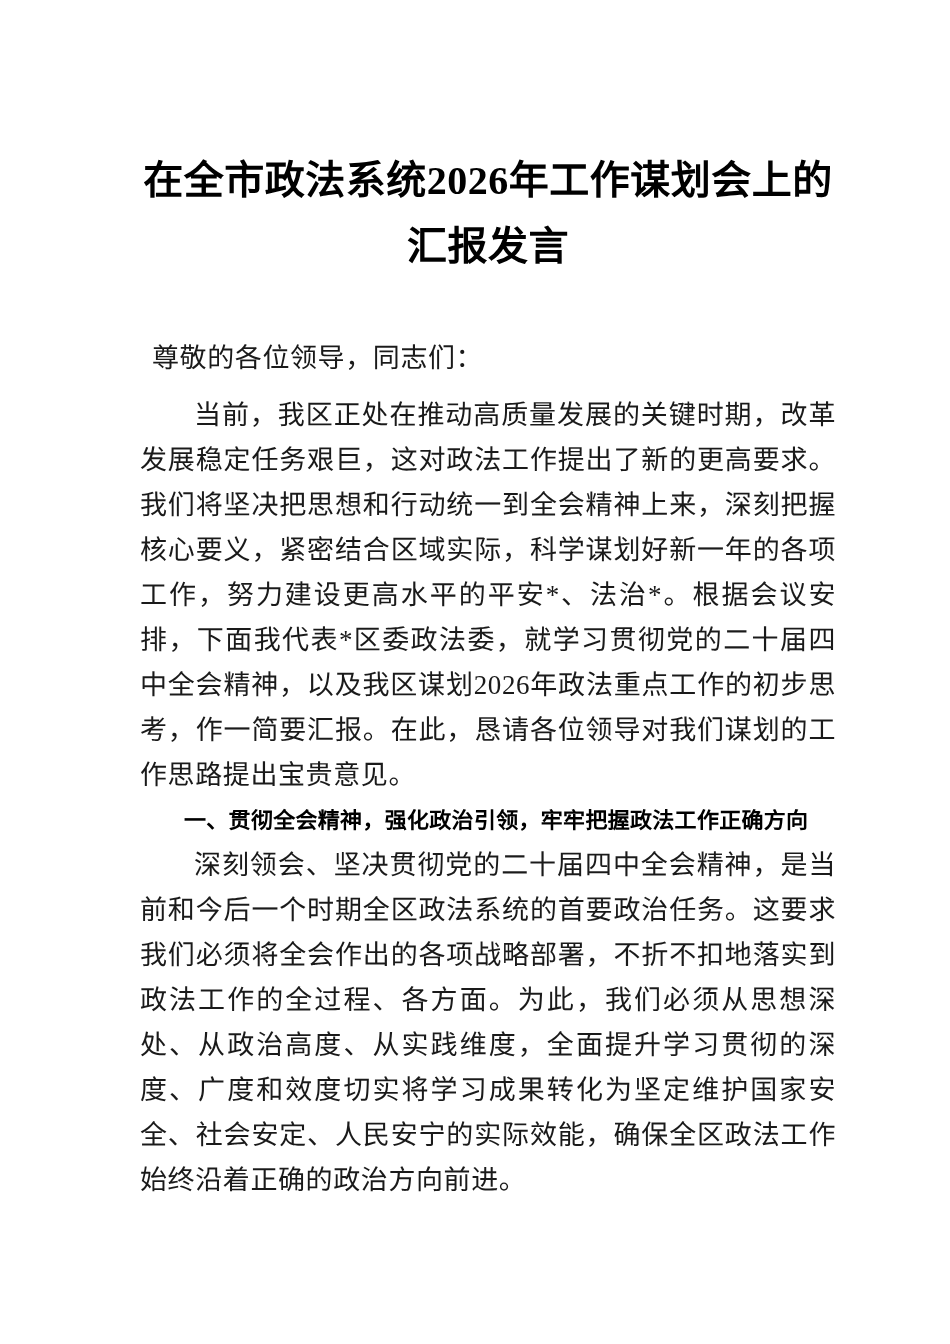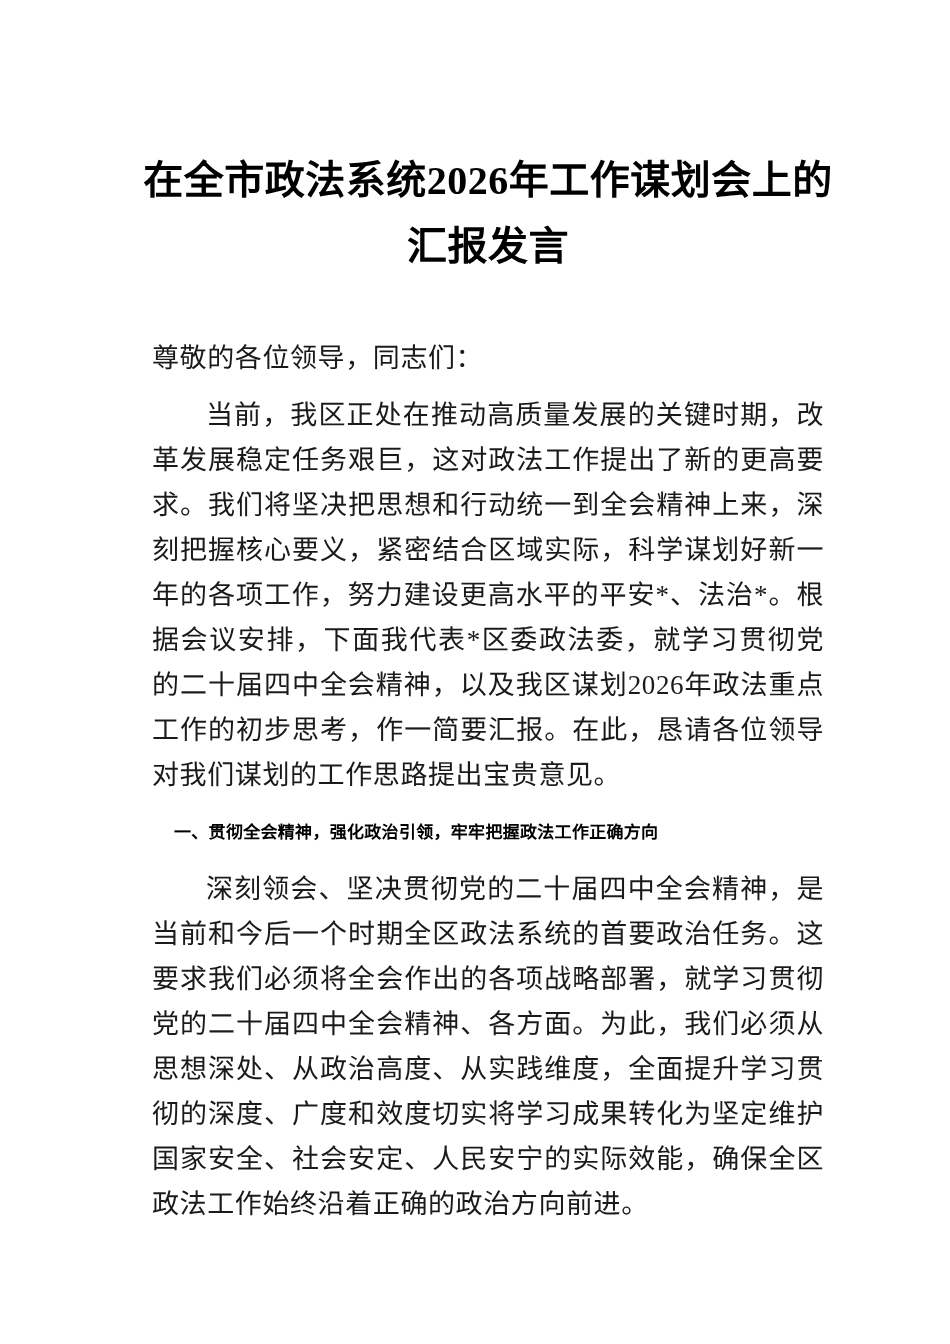--- a/index.html
+++ b/index.html
@@ -53,32 +53,32 @@
     text-justify: inter-ideograph;
     letter-spacing: 0.6px;
   }
 
   
   .body-para {
     font-family: "Liberation Serif", "DejaVu Serif", serif;
     font-size: 27px;
     line-height: 45px;
     color: #1a1a1a;
-    margin: 12px;
+    margin: 0;
     text-indent: 2em;
     text-align: justify;
     text-justify: inter-ideograph;
     letter-spacing: 0.6px;
   }
 
   
   .section-heading {
     font-family: "Liberation Sans", "DejaVu Sans", sans-serif;
     font-weight: bold;
-    font-size: 17px;
+    font-size: 22px;
     line-height: 45px;
     color: #000000;
     margin: 0;
     text-indent: 2em;
     text-align: justify;
     text-justify: inter-ideograph;
     letter-spacing: 0.3px;
   }
 </style>
 </head>
@@ -88,16 +88,16 @@
   <div class="content">
 
     <h1 class="doc-title">在全市政法系统2026年工作谋划会上的汇报发言</h1>
 
     <p class="salutation">尊敬的各位领导，同志们：</p>
 
     <p class="body-para">当前，我区正处在推动高质量发展的关键时期，改革发展稳定任务艰巨，这对政法工作提出了新的更高要求。我们将坚决把思想和行动统一到全会精神上来，深刻把握核心要义，紧密结合区域实际，科学谋划好新一年的各项工作，努力建设更高水平的平安*、法治*。根据会议安排，下面我代表*区委政法委，就学习贯彻党的二十届四中全会精神，以及我区谋划2026年政法重点工作的初步思考，作一简要汇报。在此，恳请各位领导对我们谋划的工作思路提出宝贵意见。</p>
 
     <p class="section-heading">一、贯彻全会精神，强化政治引领，牢牢把握政法工作正确方向</p>
 
-    <p class="body-para">深刻领会、坚决贯彻党的二十届四中全会精神，是当前和今后一个时期全区政法系统的首要政治任务。这要求我们必须将全会作出的各项战略部署，就学习贯彻党的二十届四中全会精神、各方面。为此，我们必须从思想深处、从政治高度、从实践维度，全面提升学习贯彻的深度、广度和效度切实将学习成果转化为坚定维护国家安全、社会安定、人民安宁的实际效能，确保全区政法工作始终沿着正确的政治方向前进。</p>
+    <p class="body-para">深刻领会、坚决贯彻党的二十届四中全会精神，是当前和今后一个时期全区政法系统的首要政治任务。这要求我们必须将全会作出的各项战略部署，不折不扣地落实到政法工作的全过程、各方面。为此，我们必须从思想深处、从政治高度、从实践维度，全面提升学习贯彻的深度、广度和效度切实将学习成果转化为坚定维护国家安全、社会安定、人民安宁的实际效能，确保全区政法工作始终沿着正确的政治方向前进。</p>
 
   </div>
 </div>
 
 </body></html>

